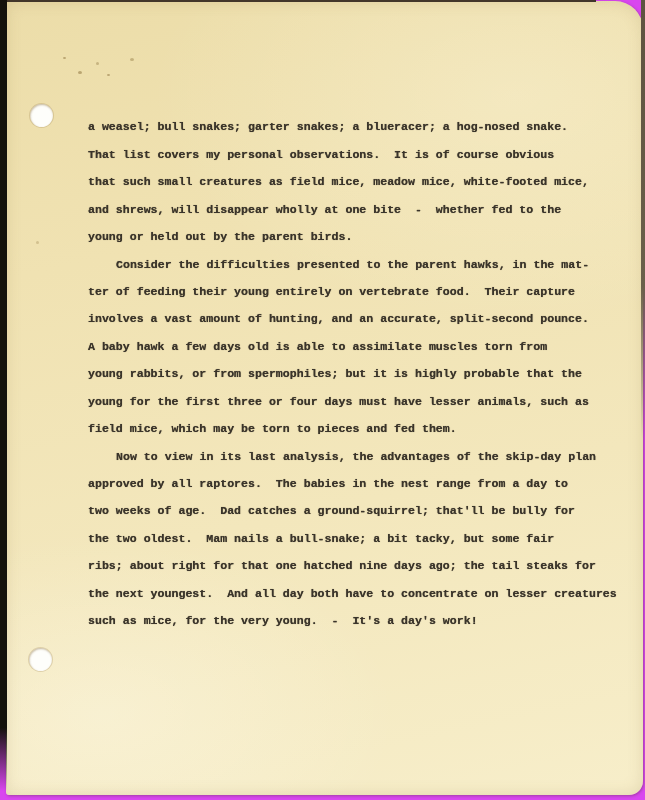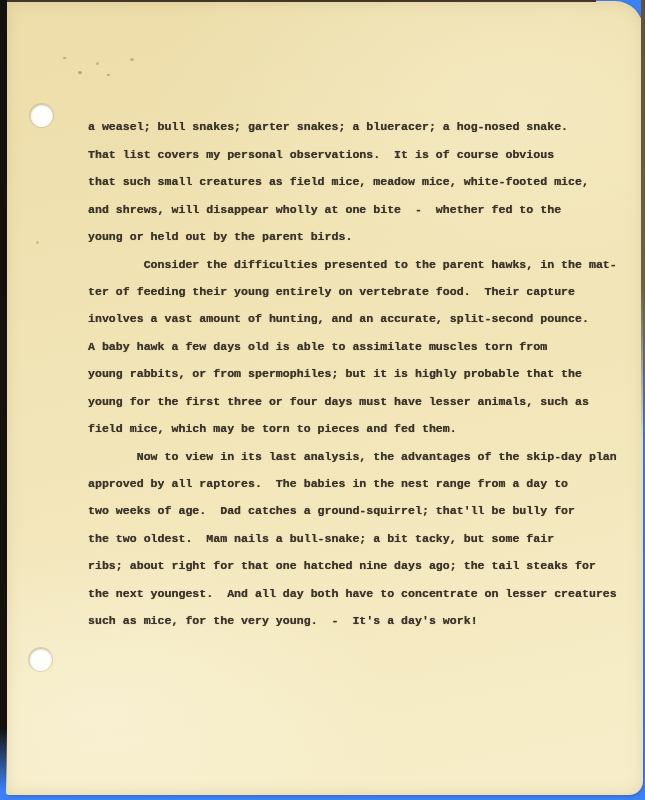--- a/index.html
+++ b/index.html
@@ -1,20 +1,20 @@
 <!DOCTYPE html>
 <html><head>
 <meta charset="utf-8">
 <style>
   html, body { margin: 0; padding: 0; background: #ffffff; }
   .scan {
     position: relative;
     width: 645px;
     height: 800px;
-    background: #3b82f6;
+    background: #d946ef;
     overflow: hidden;
     font-family: "Liberation Mono", "DejaVu Sans Mono", monospace;
   }
   .edge-top {
     position: absolute; left: 0; top: 0;
     width: 596px; height: 2px;
     background: #42362a; z-index: 5;
   }
   .edge-left {
     position: absolute; left: 0; top: 0;
@@ -58,21 +58,21 @@
     position: absolute;
     left: 82px; top: 30px;
     color: #3a342a;
     font-size: 11.6px;
     font-weight: 700;
     line-height: 27.45px;
     white-space: pre;
     text-shadow: 0 0 0.7px rgba(52, 46, 34, 0.85);
   }
   .line { height: 27.45px; }
-  .line.indent { padding-left: 28px; text-align: right; }
+  .line.indent { padding-left: 28px; }
 </style>
 </head>
 <body>
 
 <div class="scan">
   <div class="edge-top"></div>
   <div class="edge-left"></div>
   <div class="edge-right"></div>
 
   <div class="paper">

